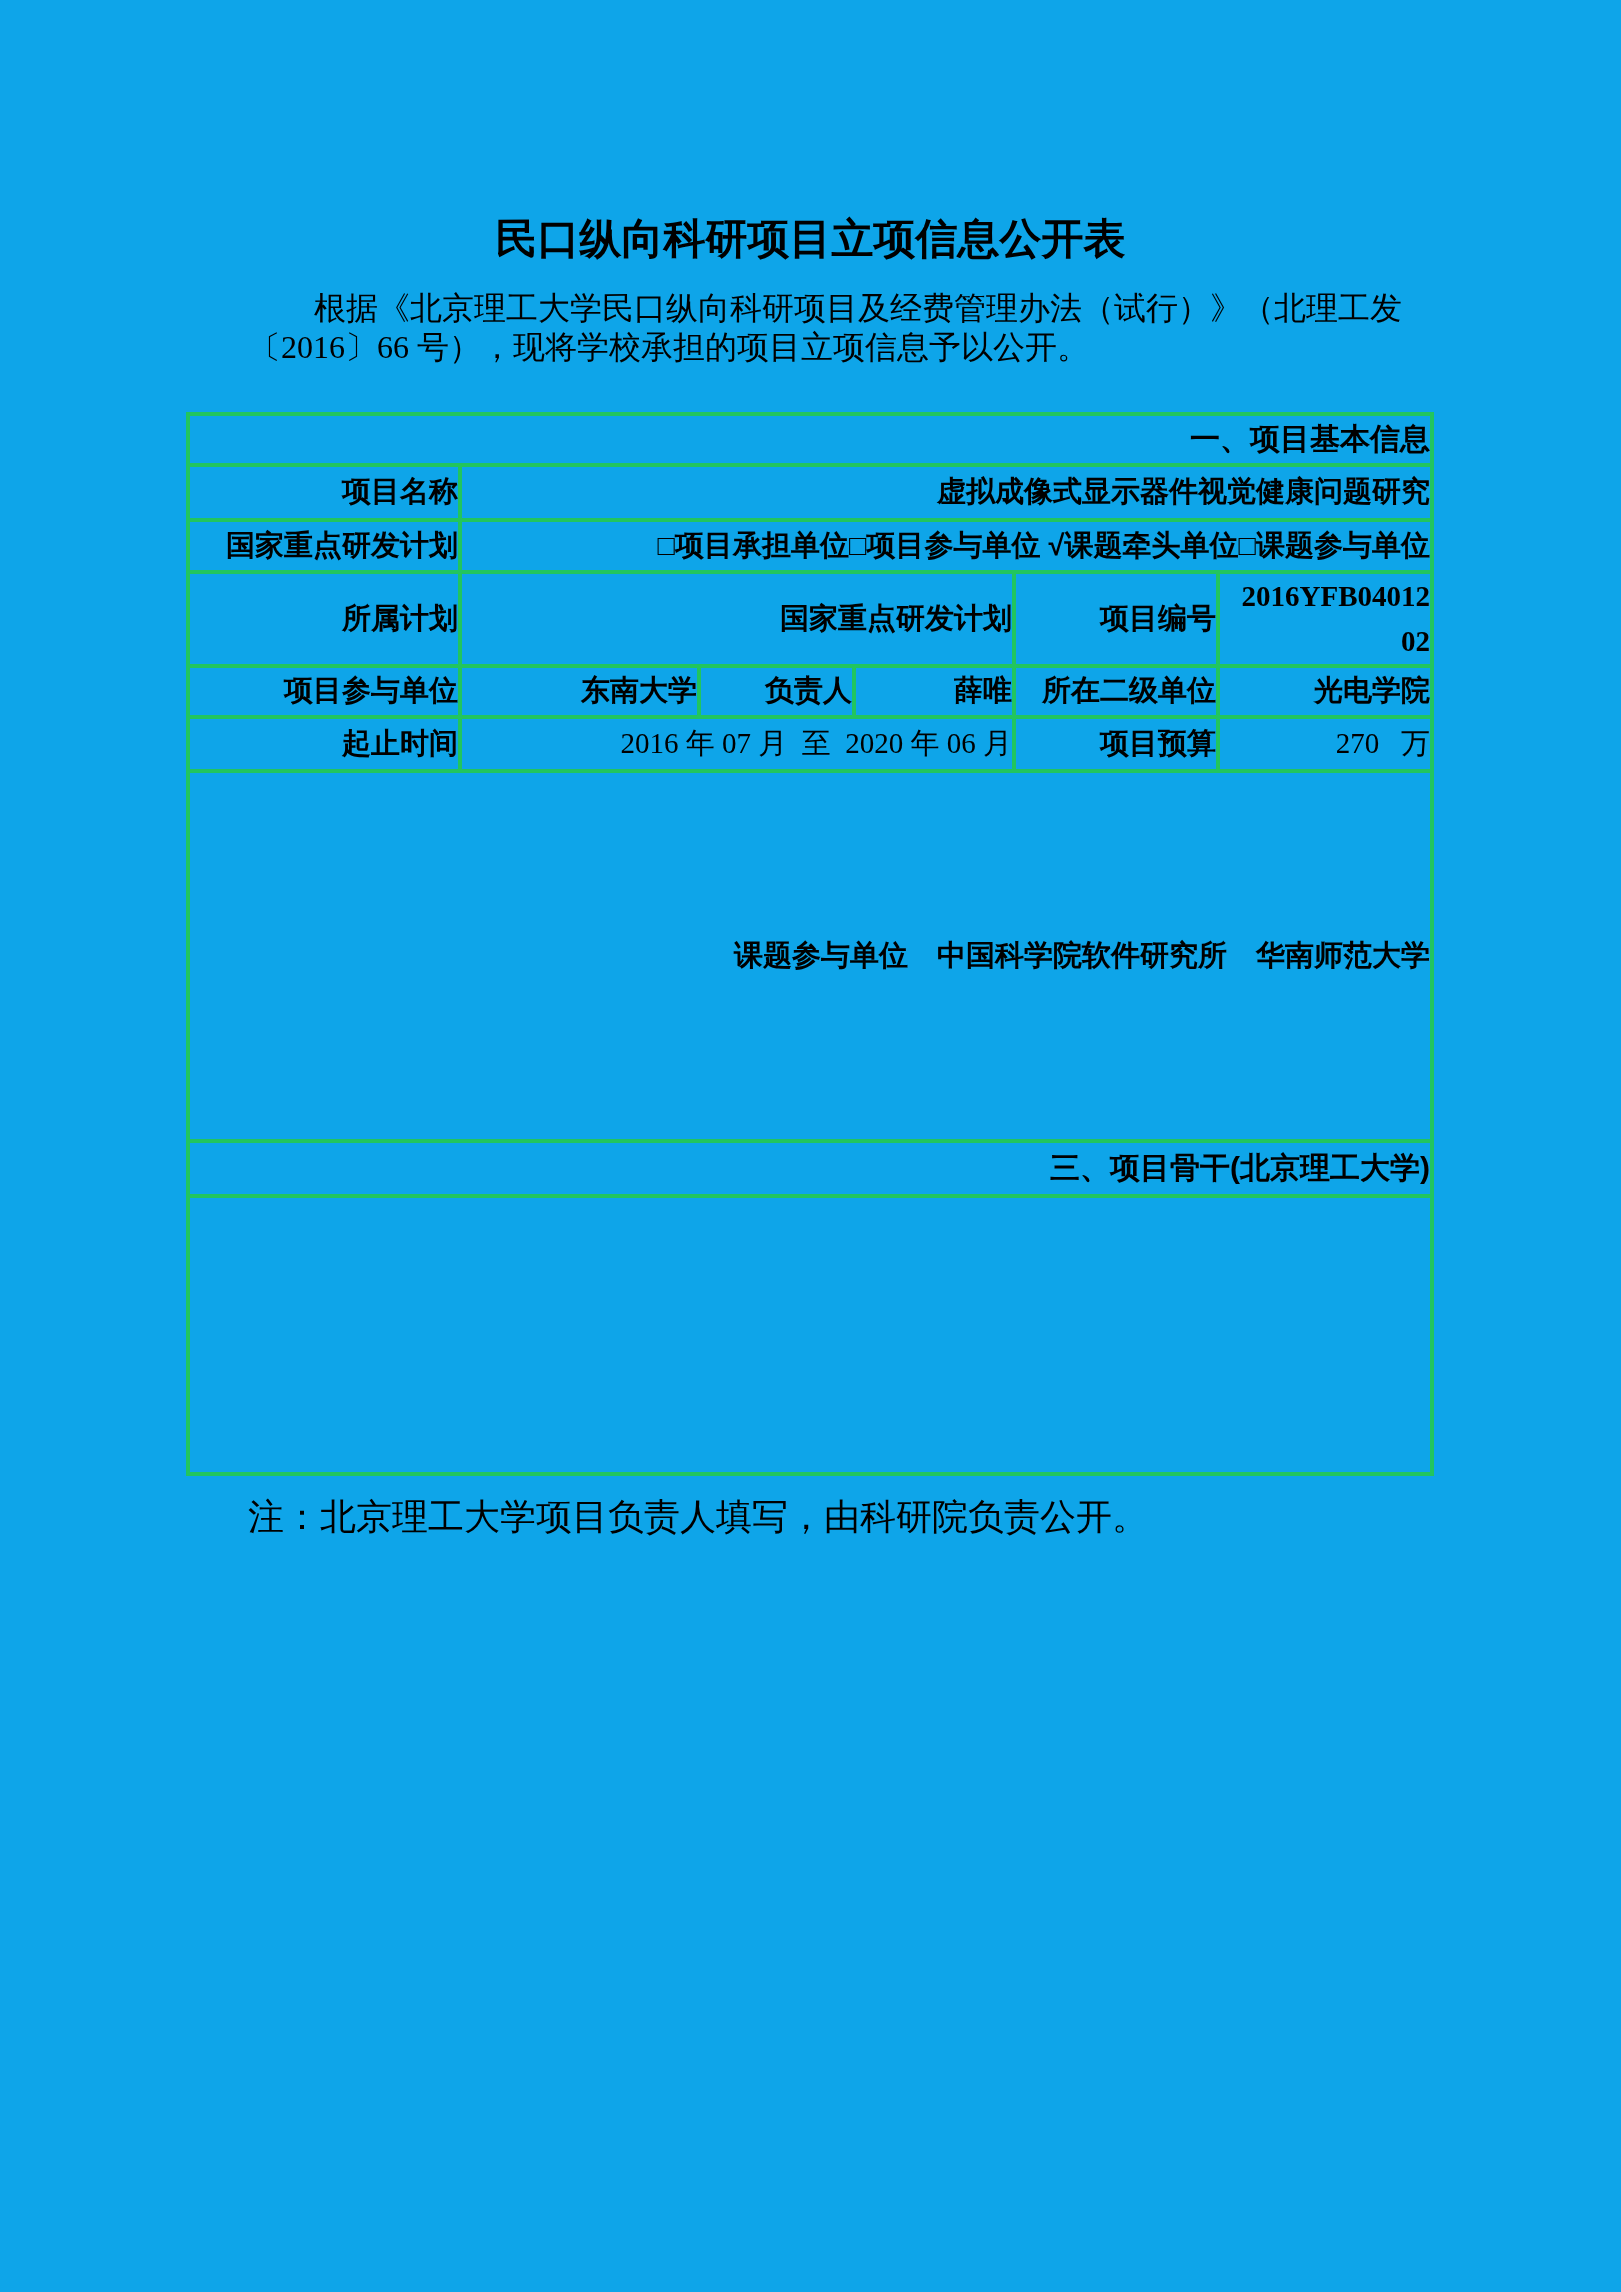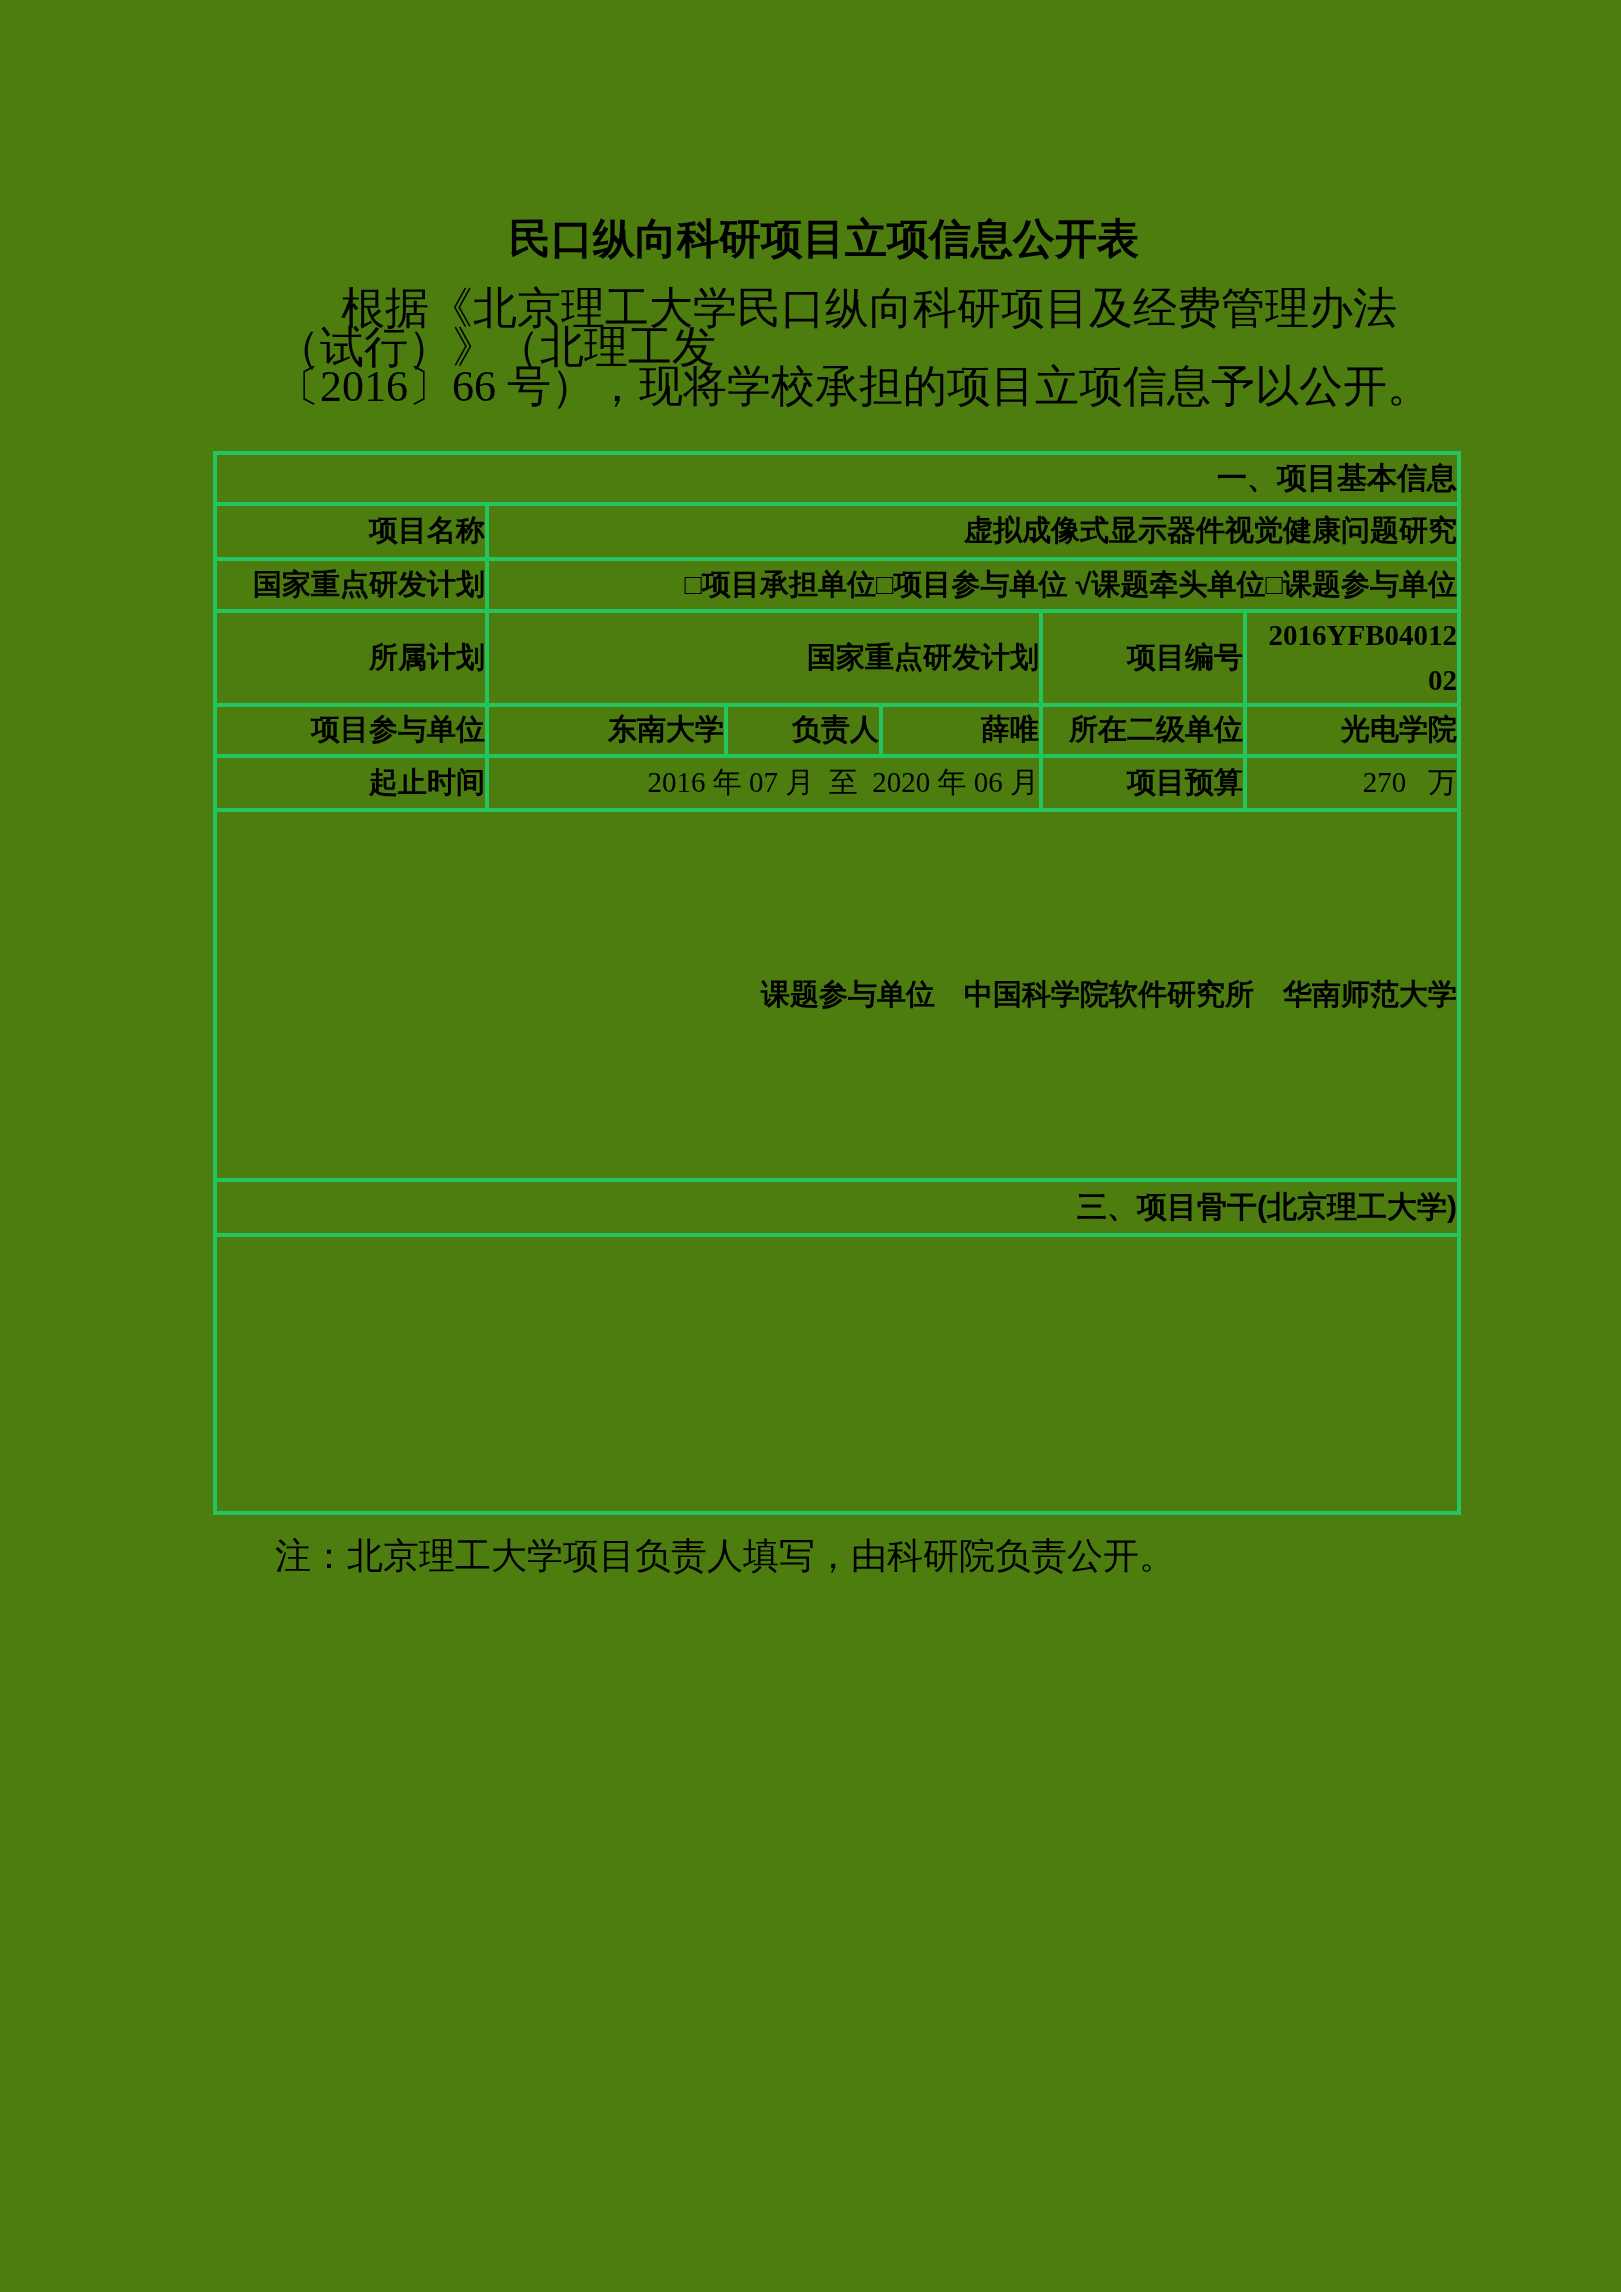--- a/index.html
+++ b/index.html
@@ -3,39 +3,38 @@
 <meta charset="utf-8">
 <style>
   * { box-sizing: border-box; }
   html, body { margin: 0; padding: 0; }
   body { background: #e8e8e8; }
   .page {
     position: relative;
     width: 1621px;
     height: 2293px;
     margin: 0 auto;
-    background: #4d7c0f;
+    background: #0ea5e9;
     color: #000000;
     overflow: hidden;
-    padding-left: 27px;
   }
   .doc-title {
     margin: 0;
     padding-top: 212px;
     text-align: center;
     font-family: "Liberation Sans", sans-serif;
     font-weight: 700;
     font-size: 42px;
     line-height: 53px;
   }
   .doc-intro {
     margin: 23.5px 0 0 249px;
     width: 1171px;
     font-family: "Liberation Serif", serif;
-    font-size: 44px;
+    font-size: 32px;
     line-height: 39px;
     text-indent: 65px;
     white-space: pre-line;
   }
   table.form {
     border-collapse: collapse;
     table-layout: fixed;
     width: 1243px;
     margin: 45px 0 0 186px;
     font-family: "Liberation Sans", sans-serif;

